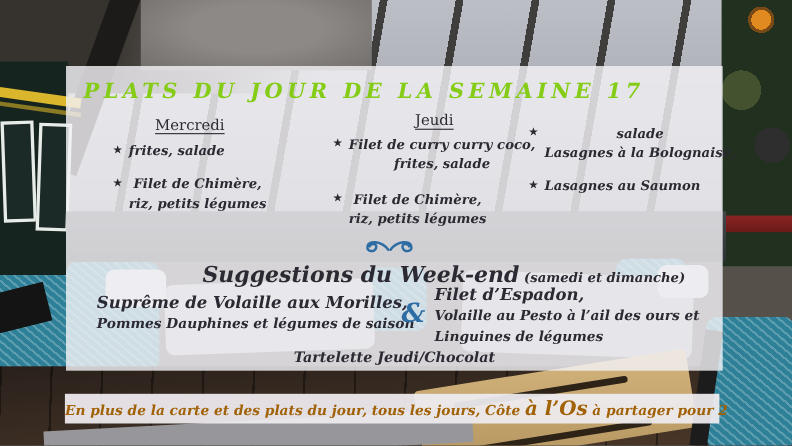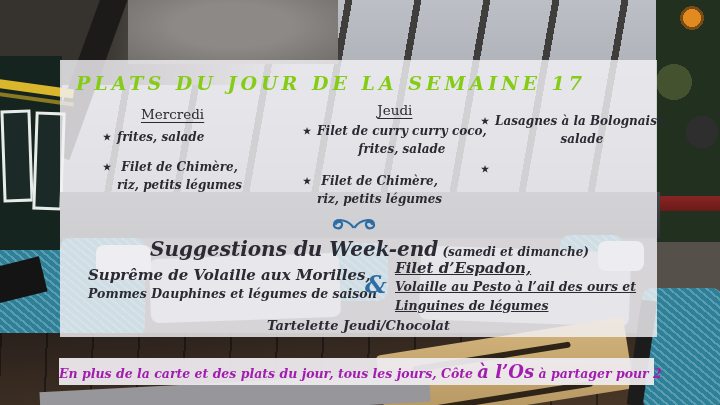--- a/index.html
+++ b/index.html
@@ -70,37 +70,37 @@
   .col-jeudi{left:227px;top:42px;margin-left:16px;}
   .col-vendredi{left:421px;top:44px;}
   .menu-item{display:flex;gap:6px;font-style:italic;font-weight:bold;line-height:1.5;}
   .m1-a{margin-top:6px;} .m1-b{margin-top:12px;}
   .m2-a{margin-top:4px;} .m2-b{margin-top:14px;}
   .m3-a{margin-top:8px;} .m3-b{margin-top:12px;}
   .bullet{font-size:9px;line-height:18px;font-style:normal;}
   .line{display:block;white-space:nowrap;}
 
   .flourish{left:265px;top:157px;}
-  .wk-title{left:0;top:177px;width:100%;text-align:left;padding-left:90px;box-sizing:border-box;
+  .wk-title{left:0;top:177px;width:100%;text-align:center;padding-left:90px;box-sizing:border-box;
     font-style:italic;font-weight:bold;white-space:nowrap;}
   .wk-title .big{font-size:20px;}
   .wk-title .small{font-size:12px;}
   .wk-left{left:28px;top:206px;width:280px;text-align:center;font-style:italic;font-weight:bold;}
   .wk-left .l1{font-size:15px;display:block;white-space:nowrap;}
   .wk-left .l2{font-size:12.5px;display:block;white-space:nowrap;margin-top:2px;}
   .amp{left:305px;top:210px;font-size:24px;font-weight:bold;font-style:italic;color:#2e6da4;}
-  .wk-right{left:335px;top:199px;font-style:italic;font-weight:bold;text-decoration:underline;}
+  .wk-right{left:335px;top:199px;font-style:italic;font-weight:bold;}
   .wk-right .l1{font-size:15px;display:block;white-space:nowrap;}
   .wk-right .l2{font-size:12.5px;display:block;white-space:nowrap;margin-top:2px;line-height:1.35;}
   .dessert{left:0;top:258px;width:100%;text-align:center;
     font-style:italic;font-weight:bold;font-size:13px;}
 
   
   .footer-band{left:59px;top:358px;width:595px;height:27px;
-    background:rgba(238,235,239,0.94);color:#a21caf;
+    background:rgba(238,235,239,0.94);color:#a16207;
     text-align:center;line-height:27px;white-space:nowrap;
     font-style:italic;font-weight:bold;font-size:12.5px;}
   .footer-big{font-size:18px;font-weight:bold;}
 </style>
 </head>
 <body>
 
 <div class="stage">
 
   <div class="abs bg-base"></div>
@@ -170,26 +170,29 @@
           <span class="line">Filet de Chimère,</span>
           <span class="line">riz, petits légumes</span>
         </span>
       </div>
     </div>
 
     <div class="abs day-col col-vendredi">
       <div class="menu-item m3-a">
         <span class="bullet">★</span>
         <span>
+          <span class="line">salade</span>
           <span class="line">Lasagnes à la Bolognaise,</span>
-          <span class="line">salade</span>
         </span>
       </div>
       <div class="menu-item m3-b">
         <span class="bullet">★</span>
+        <span>
+          <span class="line">Lasagnes au Saumon</span>
+        </span>
       </div>
     </div>
 
     <div class="abs flourish">
       <svg width="58" height="16" viewBox="0 0 58 16">
         <path d="M28 10 C22 2 10 1 9 7 C8 12 16 13 17 8 C18 4 12 4 11 7" fill="none" stroke="#2e6da4" stroke-width="2.2" stroke-linecap="round"></path>
         <path d="M30 10 C36 2 48 1 49 7 C50 12 42 13 41 8 C40 4 46 4 47 7" fill="none" stroke="#2e6da4" stroke-width="2.2" stroke-linecap="round"></path>
       </svg>
     </div>
     <div class="abs wk-title">

